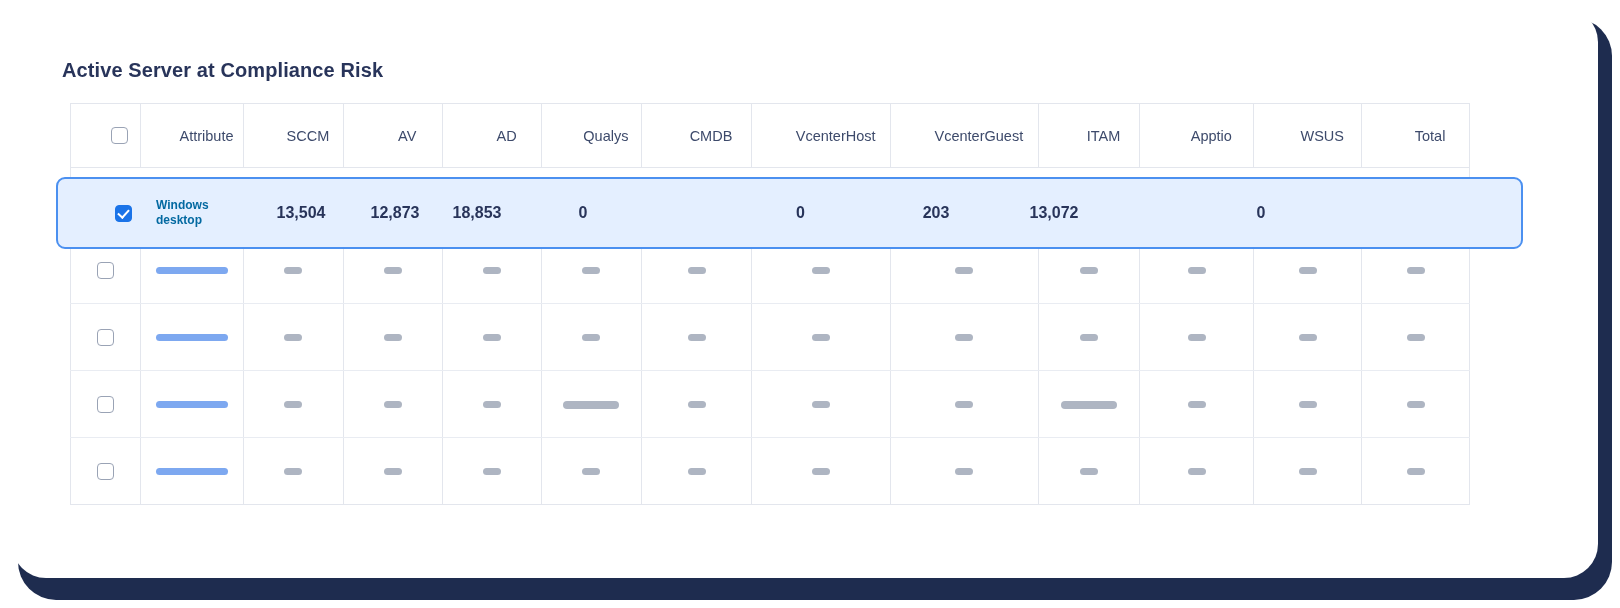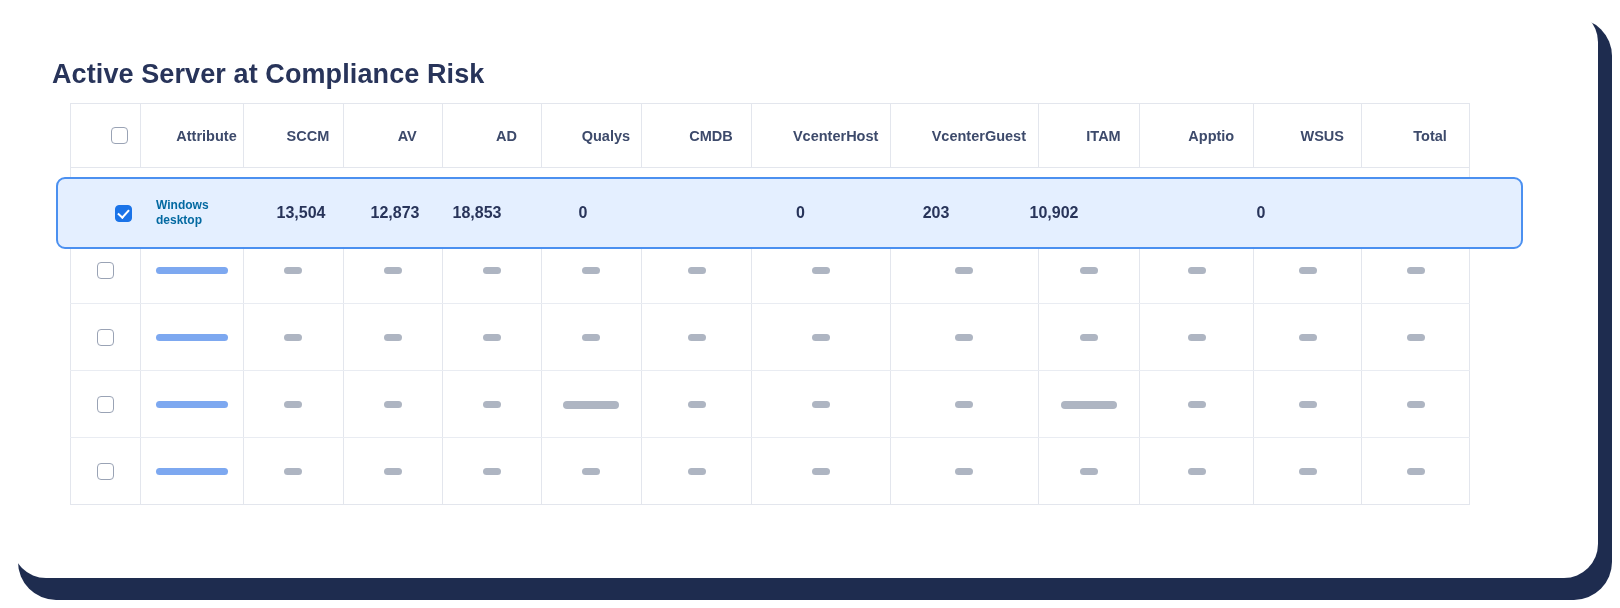--- a/index.html
+++ b/index.html
@@ -29,23 +29,23 @@
     top: 8px;
     width: 1586px;
     height: 570px;
     background: #ffffff;
     border-radius: 34px;
   }
 
   
   .page-title {
     position: absolute;
-    left: 40px;
+    left: 50px;
     top: 51px;
-    font-size: 27px;
+    font-size: 20px;
     font-weight: bold;
     color: #28345a;
     letter-spacing: 0.1px;
     white-space: nowrap;
   }
 
   
   .table-wrap {
     position: absolute;
     left: 58px;
@@ -68,21 +68,21 @@
     text-align: center;
     vertical-align: middle;
   }
   table.grid th:last-child,
   table.grid td:last-child { border-right: none; }
   table.grid tr:last-child td { border-bottom: none; }
 
   table.grid thead th {
     height: 64px;
     font-size: 14.5px;
-    font-weight: bold;
+    font-weight: normal;
     color: #3d4a6b;
     border-bottom: 1px solid #e3e6ed;
     padding-left: 29px;
   }
 
   table.grid tbody td {
     height: 67px;
     font-size: 15.5px;
     color: #28345a;
   }
@@ -287,17 +287,17 @@
     <div class="cell" style="left:32px;width:66px;">
       <span class="cb checked"></span>
     </div>
     <div class="cell attr" style="left:98px;width:98px;">Windows desktop</div>
     <div class="cell" style="left:196px;width:94px;">13,504</div>
     <div class="cell" style="left:290px;width:94px;">12,873</div>
     <div class="cell" style="left:372px;width:94px;">18,853</div>
     <div class="cell" style="left:478px;width:94px;">0</div>
     <div class="cell" style="left:677px;width:131px;">0</div>
     <div class="cell" style="left:808px;width:140px;">203</div>
-    <div class="cell" style="left:948px;width:96px;">10,902</div>
+    <div class="cell" style="left:948px;width:96px;">13,072</div>
     <div class="cell" style="left:1152px;width:102px;">0</div>
   </div>
 
 </div>
 
 </body></html>

